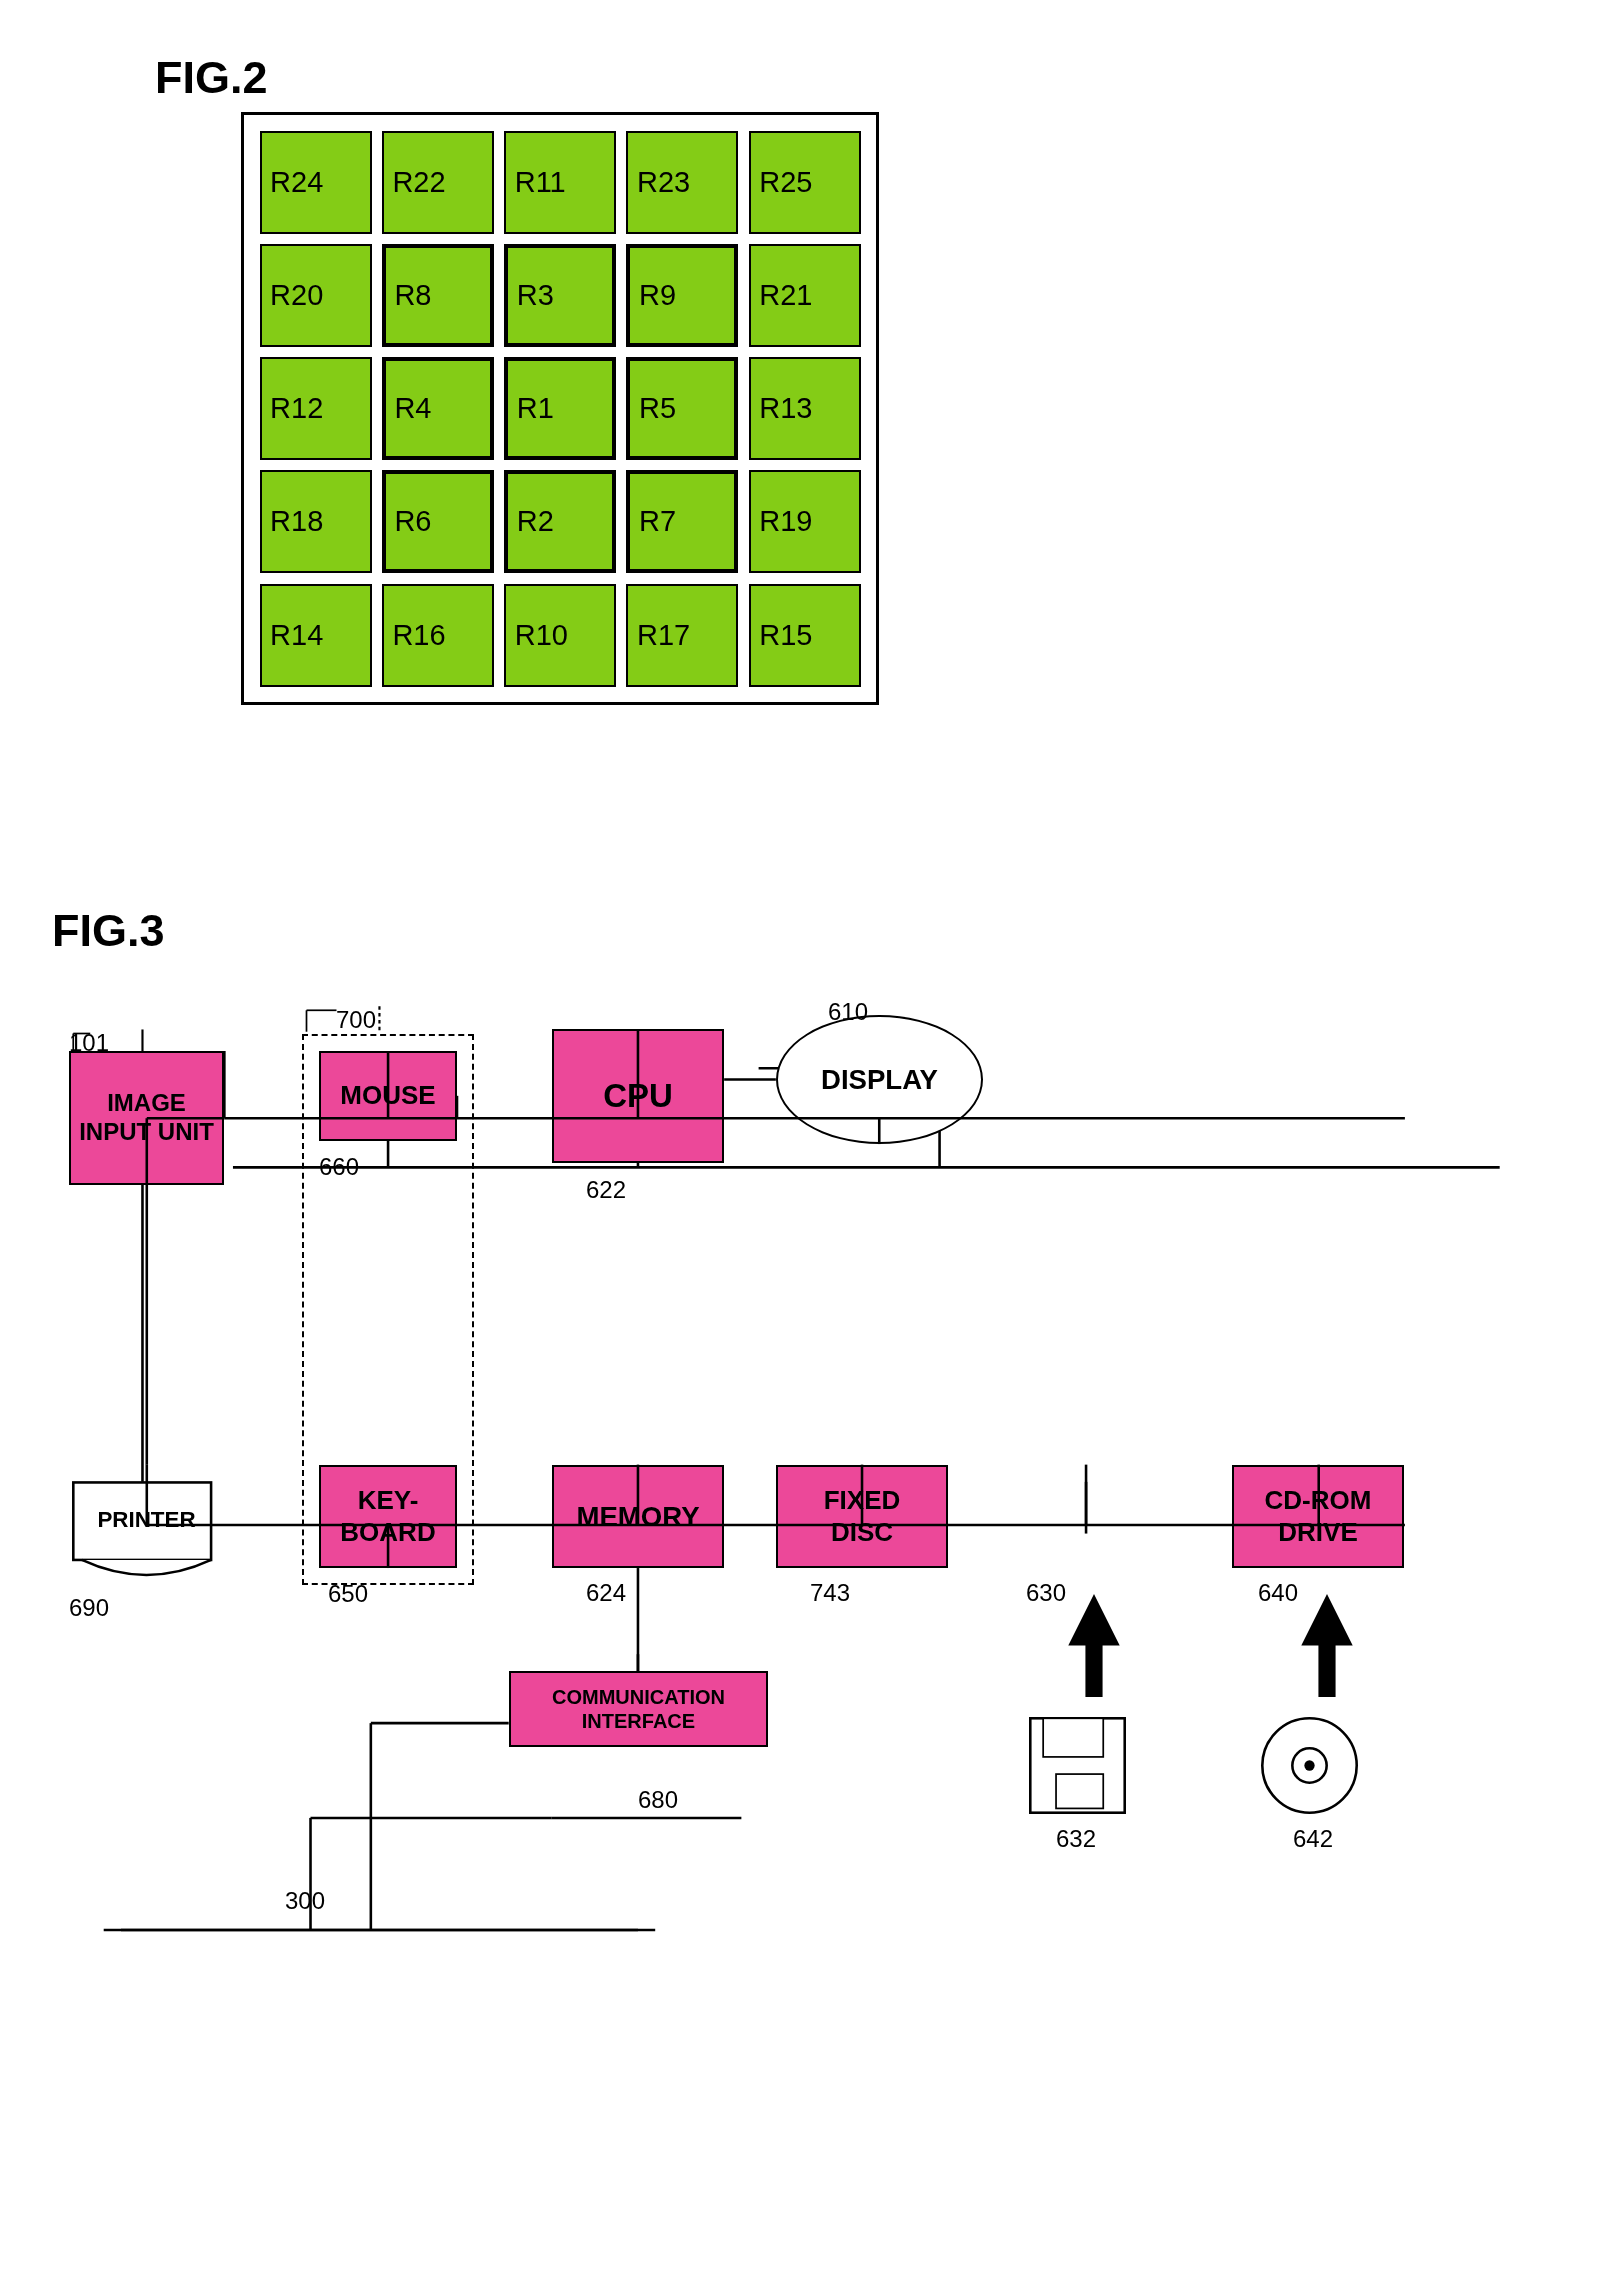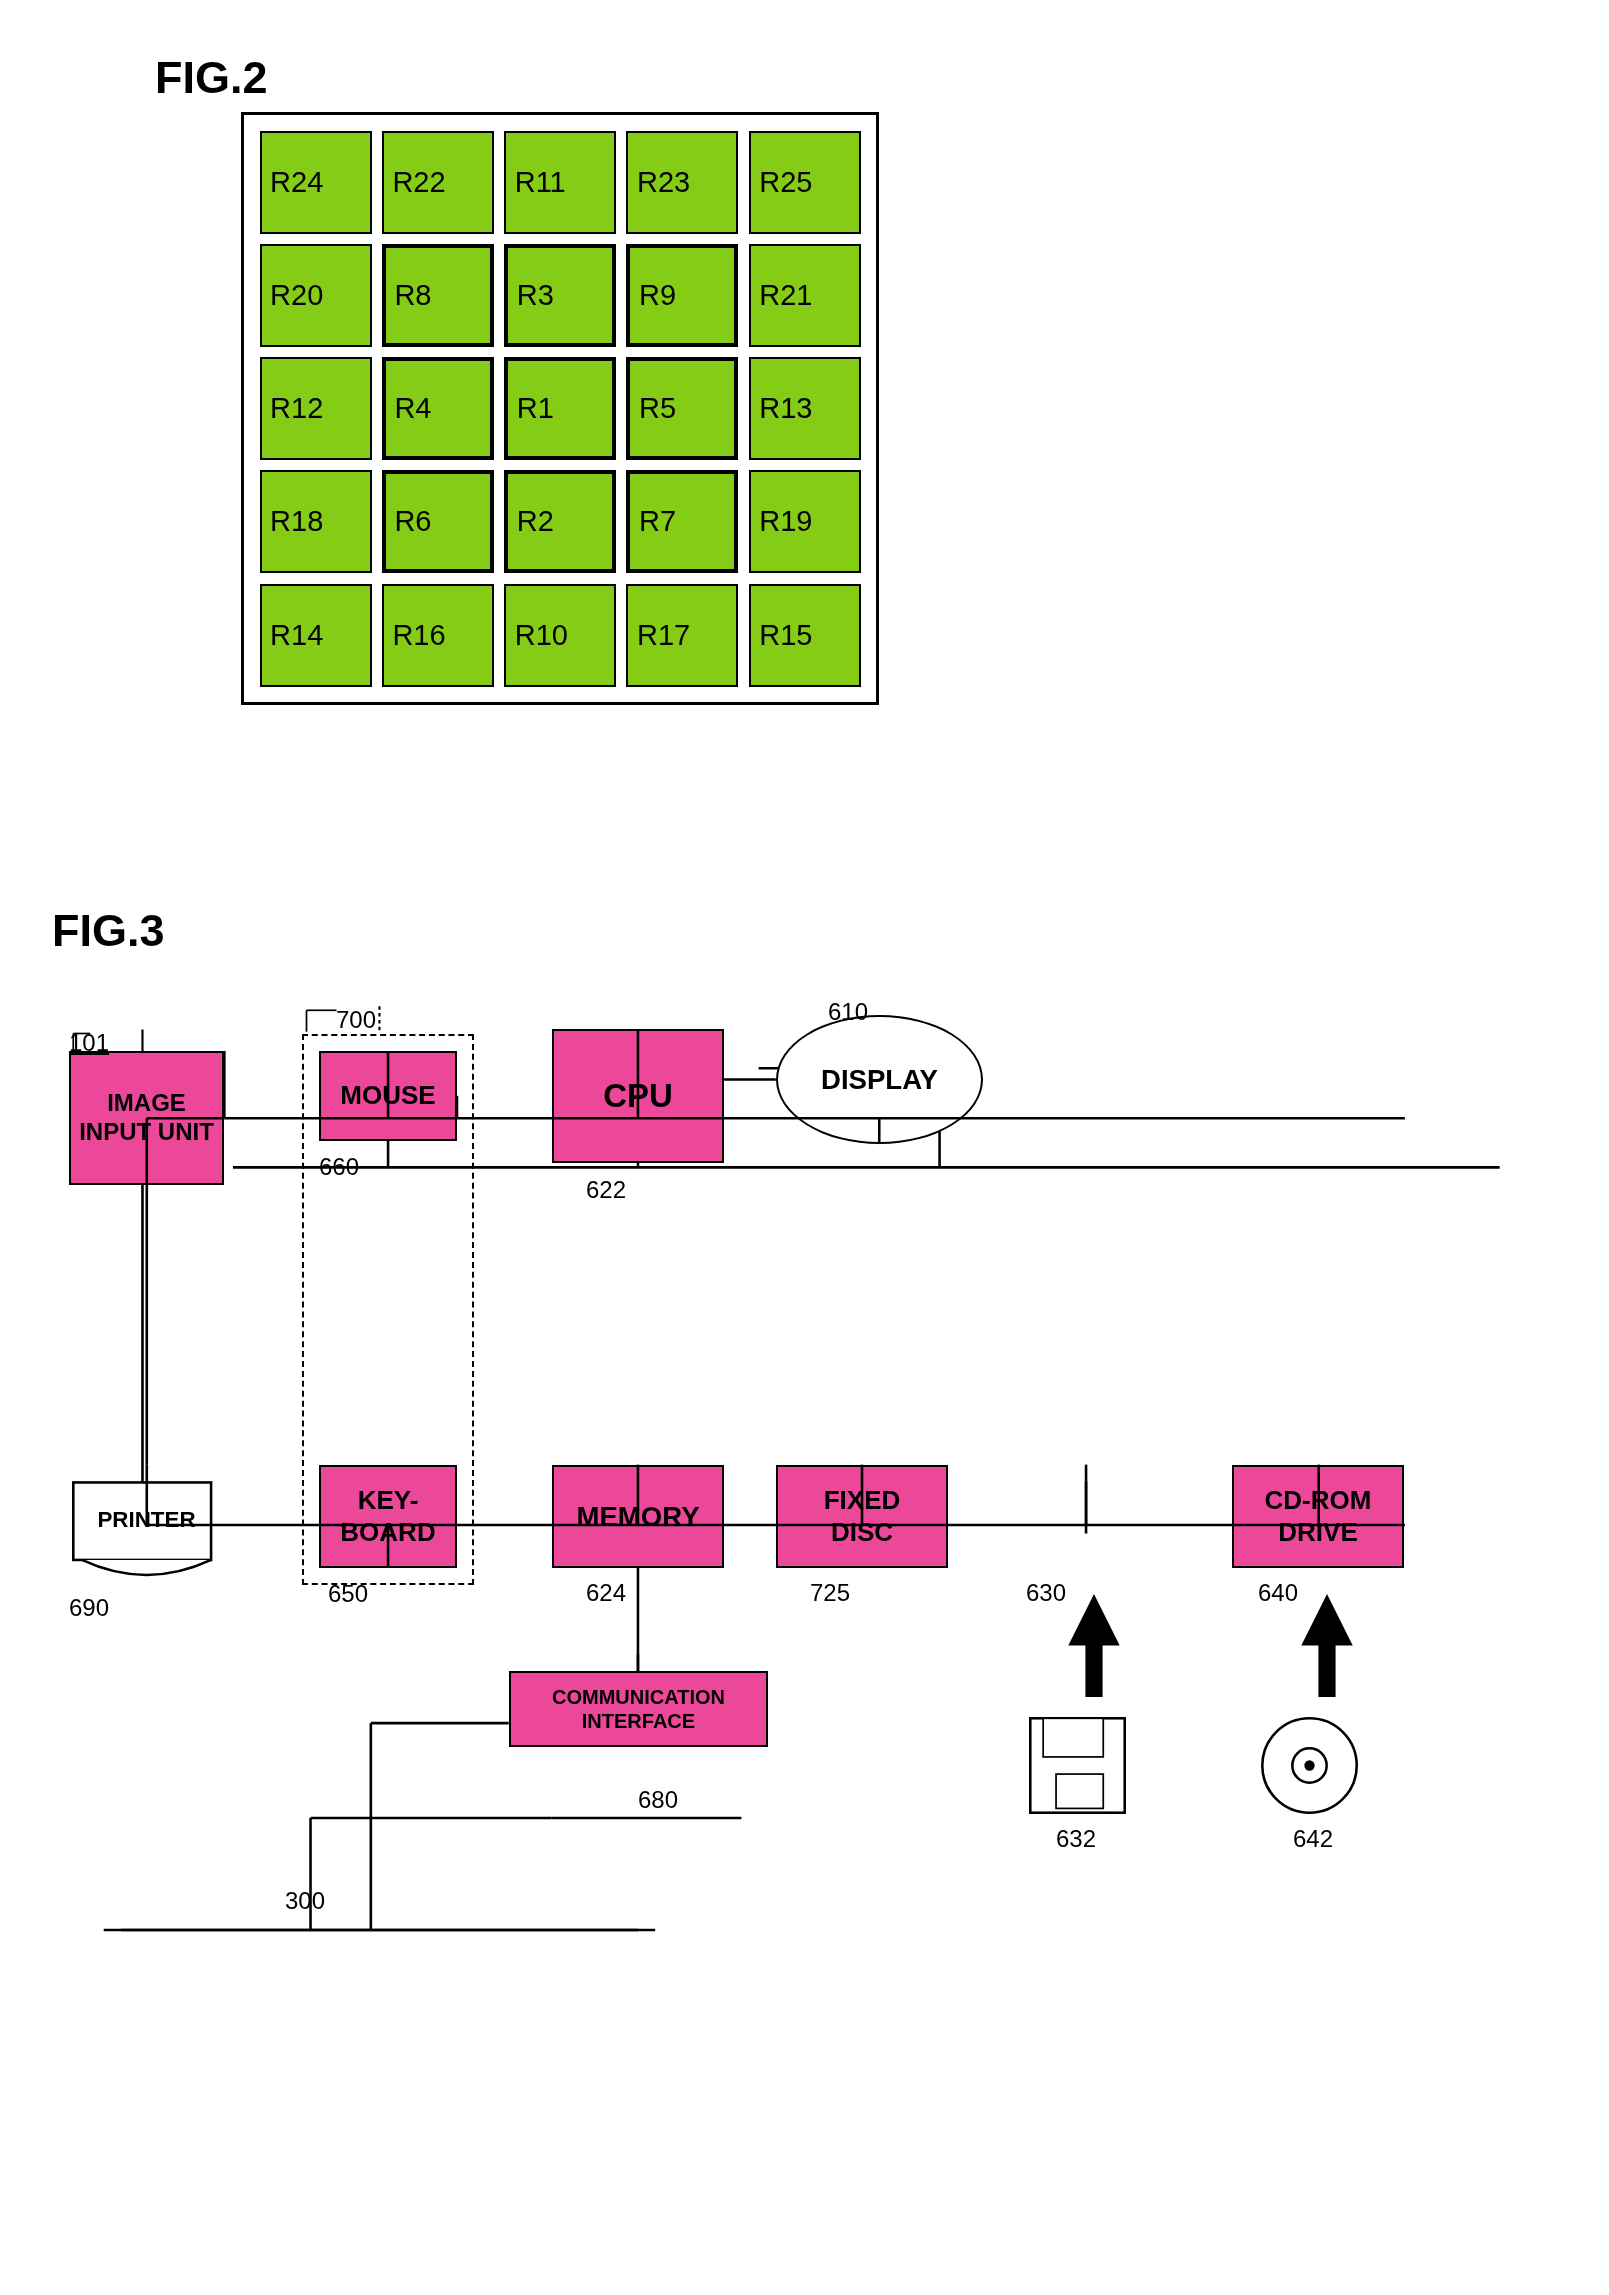--- a/index.html
+++ b/index.html
@@ -189,21 +189,21 @@
     <line x1="580" y1="970" x2="300" y2="970" stroke="#000" stroke-width="3"></line>
     <line x1="300" y1="970" x2="300" y2="1100" stroke="#000" stroke-width="3"></line>
 
     <line x1="60" y1="1100" x2="700" y2="1100" stroke="#000" stroke-width="3"></line>
 
   </svg>
 
   <div class="box" style="left:17px; top:69px; width:155px; height:134px; font-size:24px;">
     IMAGE<br>INPUT UNIT
   </div>
-  <span class="label-num" style="left:17px; top:47px;text-decoration:underline;">101</span>
+  <span class="label-num" style="left:17px; top:47px;">101</span>
   <svg style="position:absolute;top:47px;left:17px;width:34px;height:26px;" viewBox="0 0 40 30">
     <line x1="5" y1="25" x2="5" y2="5" stroke="#000" stroke-width="2"></line>
     <line x1="5" y1="5" x2="25" y2="5" stroke="#000" stroke-width="2"></line>
   </svg>
 
   <div class="box-dashed" style="left:250px; top:52px; width:172px; height:551px;">
   </div>
   <span class="label-num" style="left:284px; top:24px;">700</span>
   <svg style="position:absolute;top:24px;left:250px;width:69px;height:30px;" viewBox="0 0 80 35">
     <line x1="5" y1="30" x2="5" y2="5" stroke="#000" stroke-width="2"></line>
@@ -243,21 +243,21 @@
   <span class="label-num" style="left:276px; top:598px;">650</span>
 
   <div class="box" style="left:500px; top:483px; width:172px; height:103px; font-size:27.6px;">
     MEMORY
   </div>
   <span class="label-num" style="left:534px; top:597px;">624</span>
 
   <div class="box" style="left:724px; top:483px; width:172px; height:103px;">
     FIXED<br>DISC
   </div>
-  <span class="label-num" style="left:758px; top:597px;">725</span>
+  <span class="label-num" style="left:758px; top:597px;">743</span>
 
   <span class="label-num" style="left:974px; top:597px;">630</span>
 
   <div class="box" style="left:1180px; top:483px; width:172px; height:103px;">
     CD-ROM<br>DRIVE
   </div>
   <span class="label-num" style="left:1206px; top:597px;">640</span>
 
   <div class="box" style="left:457px; top:689px; width:259px; height:76px; font-size:20px;">
     COMMUNICATION<br>INTERFACE

